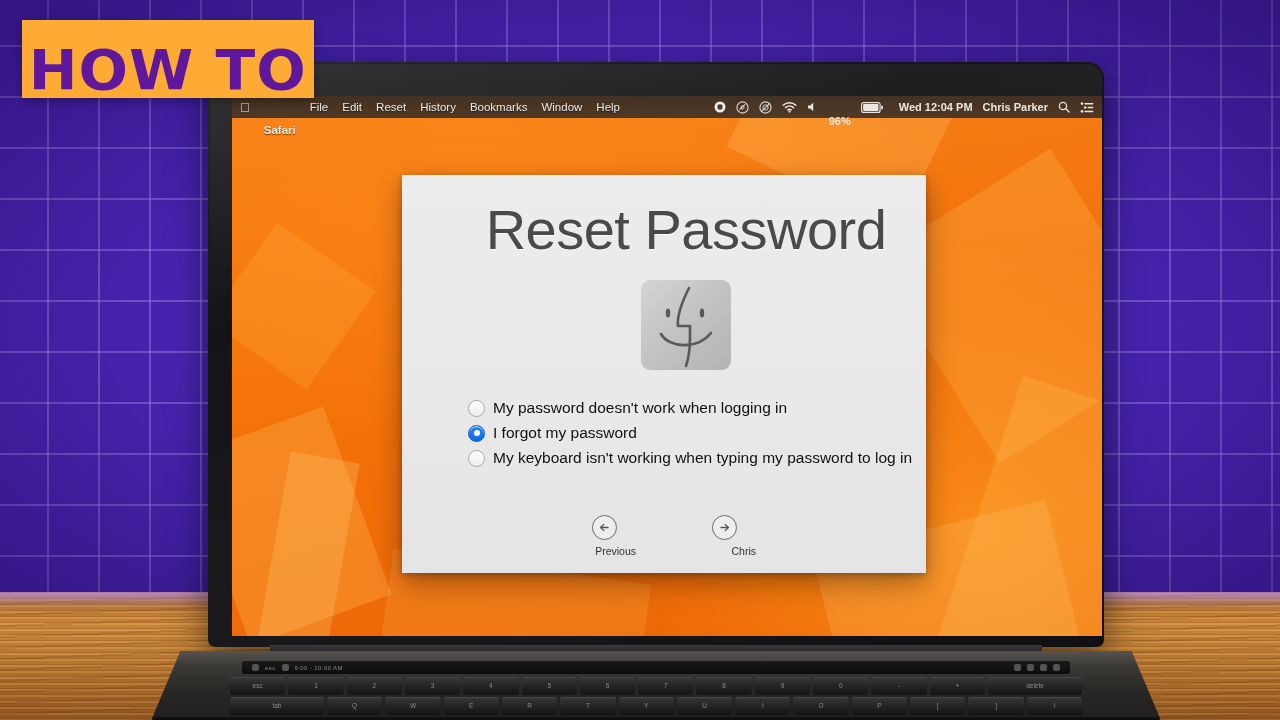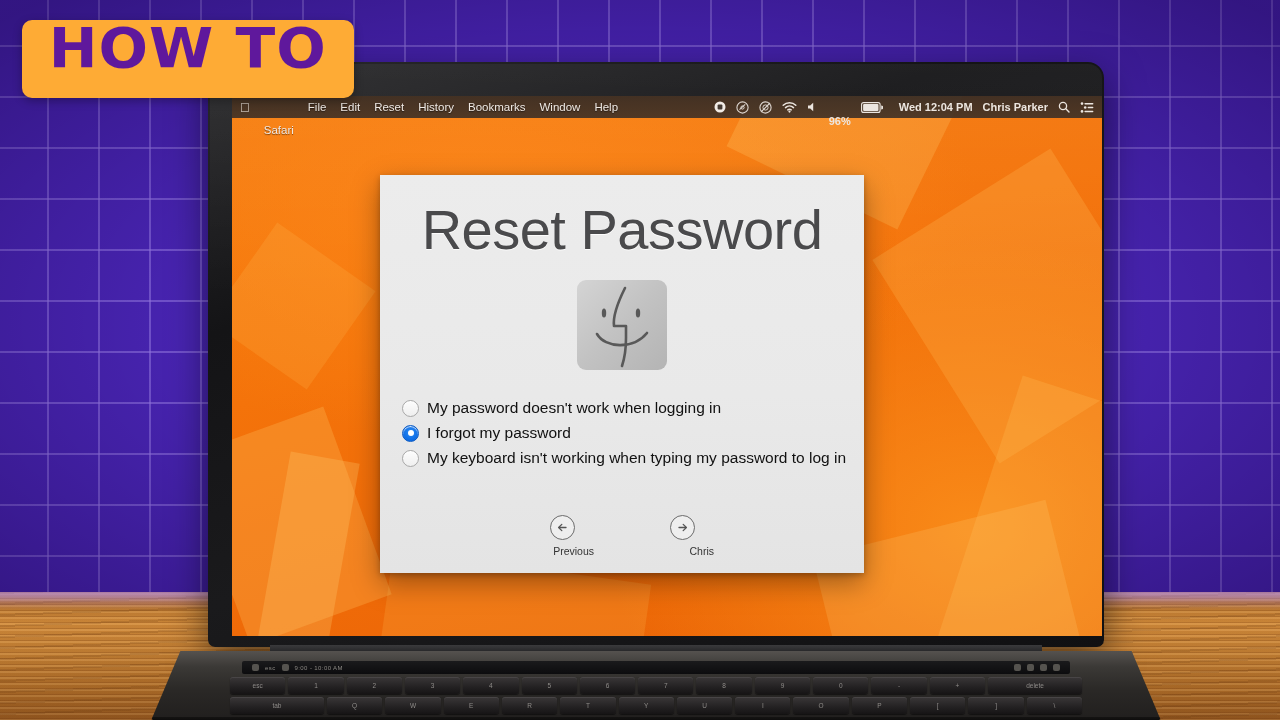--- a/index.html
+++ b/index.html
@@ -105,33 +105,34 @@
     background:linear-gradient(180deg, rgba(52,42,36,.92), rgba(62,48,38,.90));
     display:flex; align-items:center;
     padding:0 8px;
     font-size:11.5px;
     color:#ece6e0;
     z-index:5;
   }
   #menu-left{ display:flex; align-items:center; gap:14px; }
   #menu-right{ margin-left:auto; display:flex; align-items:center; gap:10px; }
   .menu-item{ white-space:nowrap; font-weight:400; color:#efe9e4; text-shadow:0 1px 1px rgba(0,0,0,.5); }
-  .menu-item.app{ font-weight:400;margin-top:46px; }
+  .menu-item.app{ font-weight:700;margin-top:46px; }
   #apple-logo{ font-size:13px; line-height:1; color:#f2ece6; }
   .mb-icon{ display:inline-flex; align-items:center; justify-content:center; }
   #battery-pct{ font-weight:700; font-size:11px;margin-top:28px; }
   #clock{ font-weight:700; font-size:11px; white-space:nowrap;margin-left:6px; }
   #user-name{ font-weight:700; font-size:11px; white-space:nowrap; }
 
   
   #dialog{
-    position:absolute; left:148px; top:79px; width:484px; height:398px;
+    position:absolute; left:170px; top:79px; width:524px; height:398px;
     background:linear-gradient(180deg,#ececec 0%, #e9e9e9 55%, #e4e4e4 100%);
     box-shadow:0 10px 26px rgba(0,0,0,.35), 0 2px 6px rgba(0,0,0,.25);
     z-index:4;
+    padding-left:44px;
   }
   #dialog-title{
     text-align:center;
     margin-top:22px;
     font-size:56px;
     font-weight:300;
     color:#4a4a4c;
     letter-spacing:-.5px;
     text-shadow:0 1px 0 rgba(255,255,255,.85);
   }
@@ -241,24 +242,24 @@
   }
   .key.wide{ flex:1.7 1 0; }
   #trackpad-edge{
     position:absolute; left:0; right:0; bottom:0; height:6px;
     background:linear-gradient(180deg, rgba(0,0,0,.4), rgba(0,0,0,.75));
   }
 
   
   #howto-badge{
     position:absolute; left:22px; top:20px;
-    width:332px; height:78px;
+    width:292px; height:78px;
     background:#feab35;
-    border-radius:10px;
-    display:flex; align-items:flex-start; justify-content:center;
+    border-radius:0;
+    display:flex; align-items:flex-end; justify-content:center;
     box-shadow:0 3px 10px rgba(0,0,0,.3);
     z-index:30;
   }
   #howto-text{
     font-family:"DejaVu Sans", sans-serif;
     font-weight:700;
     font-size:56px;
     color:#5f189c;
     letter-spacing:1px;
     line-height:1;

